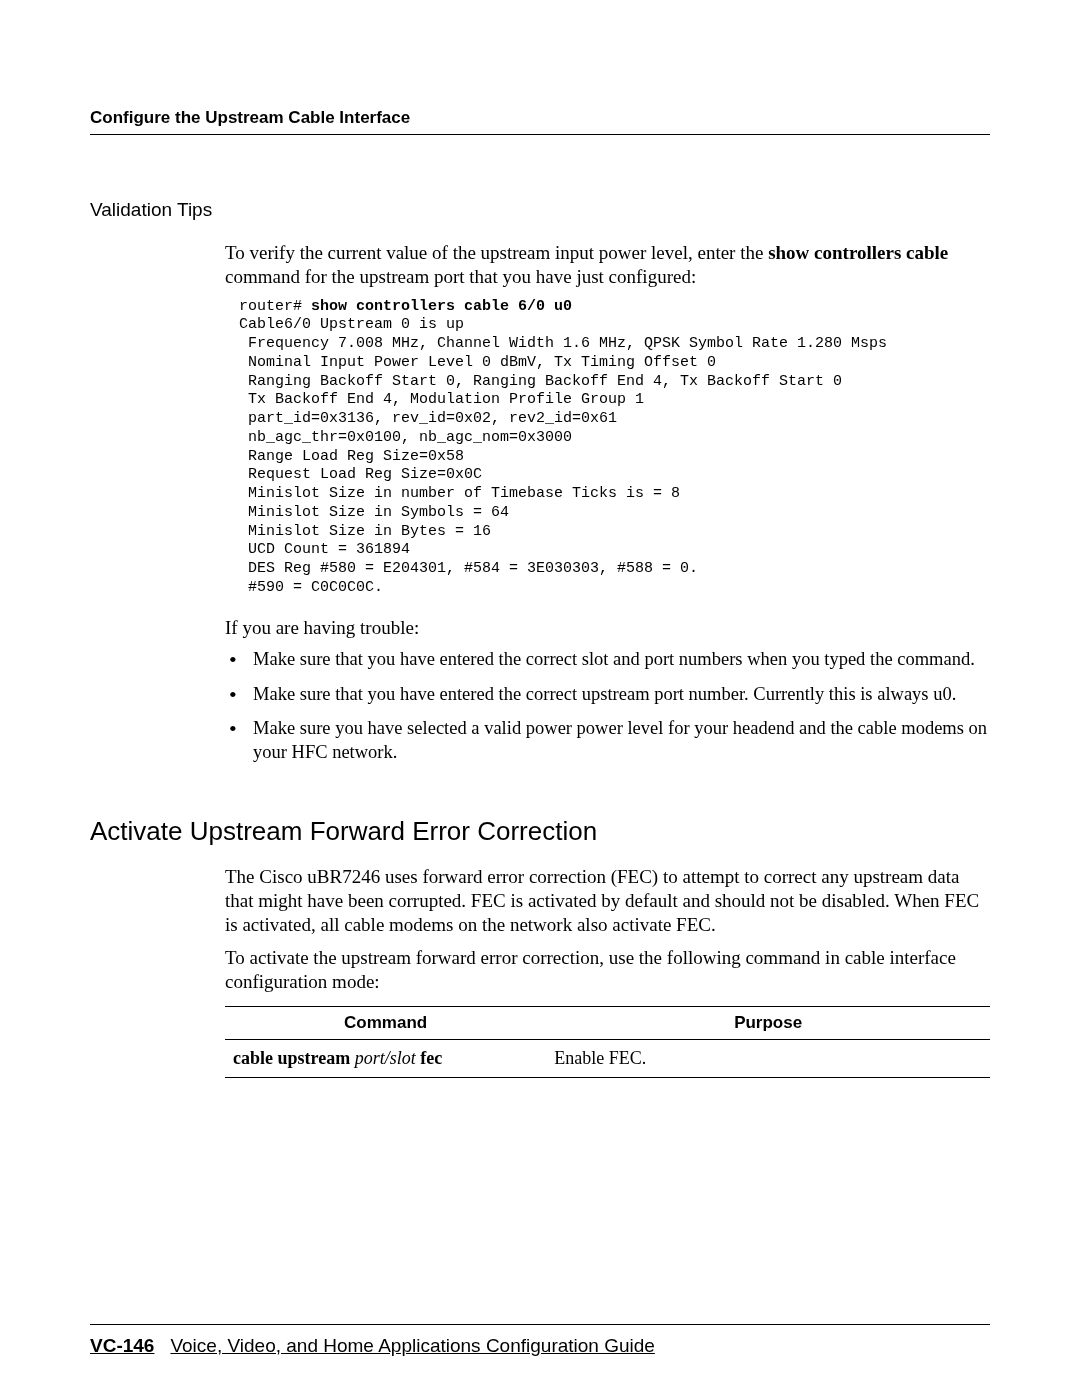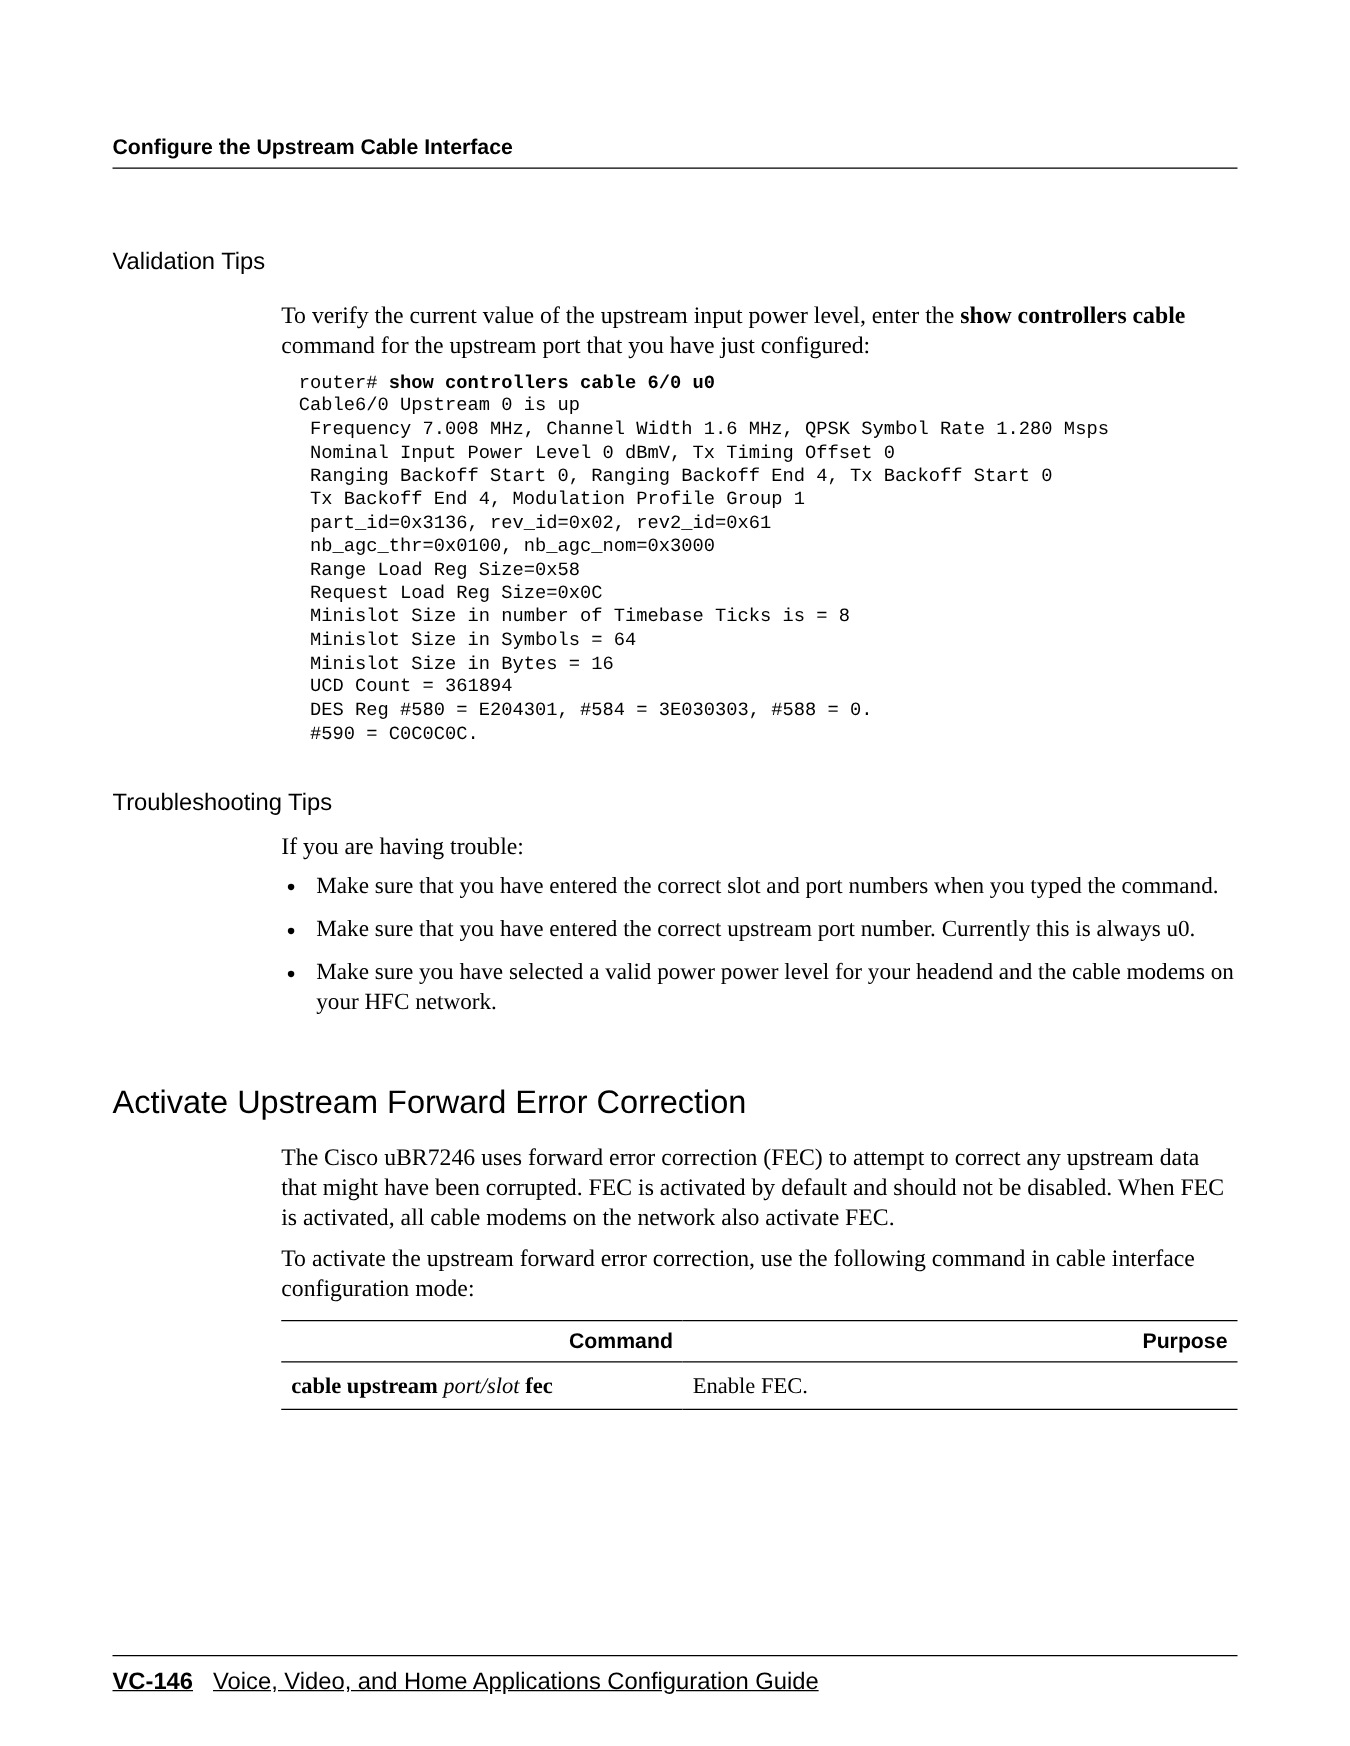--- a/index.html
+++ b/index.html
@@ -77,21 +77,21 @@
   }
   table.cmd {
     width: 100%;
     border-collapse: collapse;
     margin-top: 12px;
     font-size: 18px;
   }
   table.cmd th {
     font-family: Arial, Helvetica, sans-serif;
     font-weight: bold;
-    text-align: right;
+    text-align: center;
     font-size: 17px;
     border-top: 1.5px solid #000;
     border-bottom: 1px solid #000;
     padding: 6px 8px;
   }
   table.cmd td {
     border-bottom: 1px solid #000;
     padding: 8px 8px;
     vertical-align: top;
   }
@@ -135,21 +135,20 @@
 <span> Range Load Reg Size=0x58</span>
 <span> Request Load Reg Size=0x0C</span>
 <span> Minislot Size in number of Timebase Ticks is = 8</span>
 <span> Minislot Size in Symbols = 64</span>
 <span> Minislot Size in Bytes = 16</span>
 <span> UCD Count = 361894</span>
 <span> DES Reg #580 = E204301, #584 = 3E030303, #588 = 0.</span>
 <span> #590 = C0C0C0C.</span></div>
   </div>
 
-  <div class="h3">Troubleshooting Tips</div>
 
   <div class="body-indent">
     <p class="para" style="margin-top:0;">If you are having trouble:</p>
 
     <ul class="bullets">
       <li>Make sure that you have entered the correct slot and port numbers when you typed the command.</li>
       <li>Make sure that you have entered the correct upstream port number. Currently this is always u0.</li>
       <li>Make sure you have selected a valid power power level for your headend and the cable modems on your HFC network.</li>
     </ul>
   </div>

